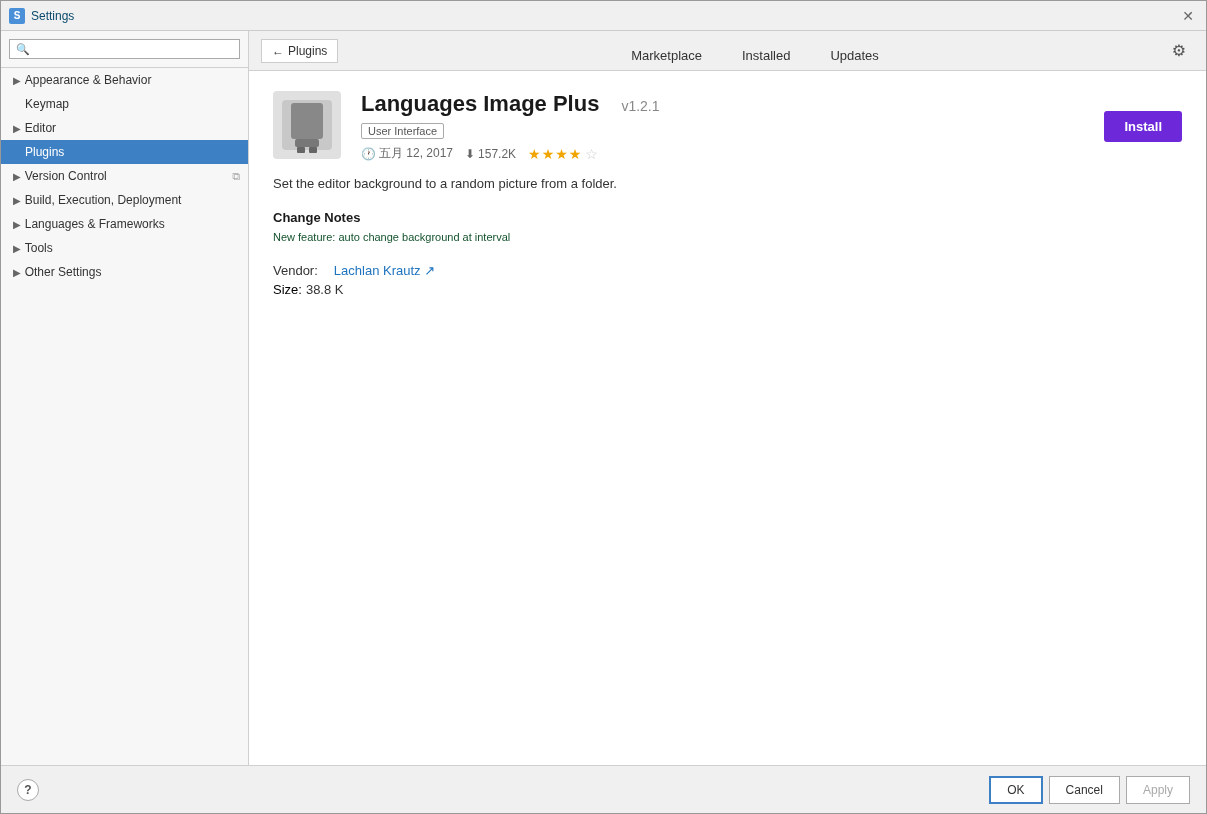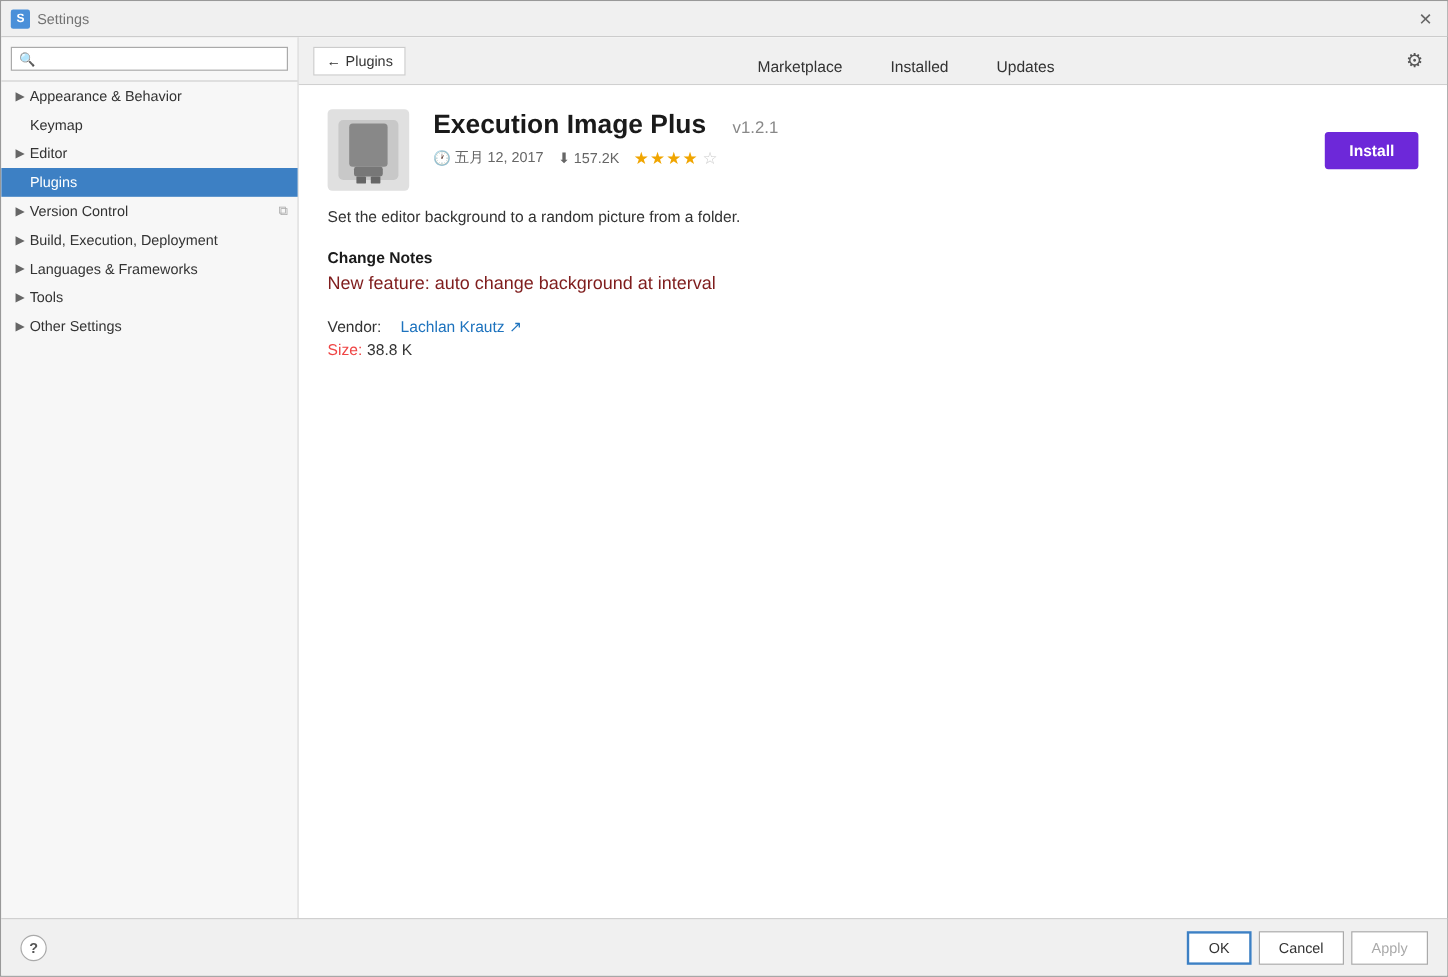--- a/index.html
+++ b/index.html
@@ -41,21 +41,21 @@
       display: flex;
       align-items: center;
       justify-content: center;
       color: white;
       font-size: 10px;
       font-weight: bold;
     }
     .titlebar-title {
       flex: 1;
       font-size: 12px;
-      color: #737373;
+      color: #0c4a6e;
     }
     .titlebar-close {
       width: 20px;
       height: 20px;
       display: flex;
       align-items: center;
       justify-content: center;
       cursor: pointer;
       font-size: 14px;
       color: #666;
@@ -262,22 +262,22 @@
       margin-bottom: 16px;
       line-height: 1.5;
     }
     .change-notes-title {
       font-size: 13px;
       font-weight: bold;
       color: #1a1a1a;
       margin-bottom: 6px;
     }
     .change-notes-text {
-      font-size: 15px;
-      color: #7f1d1d;
+      font-size: 11px;
+      color: #14532d;
       margin-bottom: 20px;
     }
     .plugin-vendor {
       font-size: 13px;
       color: #333;
       margin-bottom: 4px;
       display: flex;
       gap: 16px;
     }
     .vendor-link {
@@ -285,21 +285,21 @@
       text-decoration: none;
       cursor: pointer;
       text-align: right;
     }
     .plugin-size {
       font-size: 13px;
       color: #333;
       display: flex;
       gap: 4px;
     }
-    .size-label { color: #ef4444; }
+    .size-label { color: #000000; }
     
     .bottom-bar {
       height: 48px;
       background: #f0f0f0;
       border-top: 1px solid #d0d0d0;
       display: flex;
       align-items: center;
       justify-content: space-between;
       padding: 0 16px;
       flex-shrink: 0;
@@ -429,22 +429,25 @@
               <rect x="5" y="5" width="50" height="50" rx="4" fill="#c8c8c8"></rect>
               <rect x="14" y="8" width="32" height="36" rx="3" fill="#888"></rect>
               <rect x="18" y="44" width="24" height="8" rx="2" fill="#777"></rect>
               <rect x="20" y="52" width="8" height="6" rx="1" fill="#666"></rect>
               <rect x="32" y="52" width="8" height="6" rx="1" fill="#666"></rect>
             </svg>
           </div>
 
           <div class="plugin-info">
             <div class="plugin-title-row">
-              <span class="plugin-name">Execution Image Plus</span>
+              <span class="plugin-name">Languages Image Plus</span>
               <span class="plugin-version">v1.2.1</span>
+            </div>
+            <div style="margin-bottom:6px;">
+              <span class="plugin-tag">User Interface</span>
             </div>
             <div class="plugin-meta">
               <span class="meta-item">
                 <span>🕐</span>
                 <span>五月 12, 2017</span>
               </span>
               <span class="meta-item">
                 <span>⬇</span>
                 <span>157.2K</span>
               </span>

